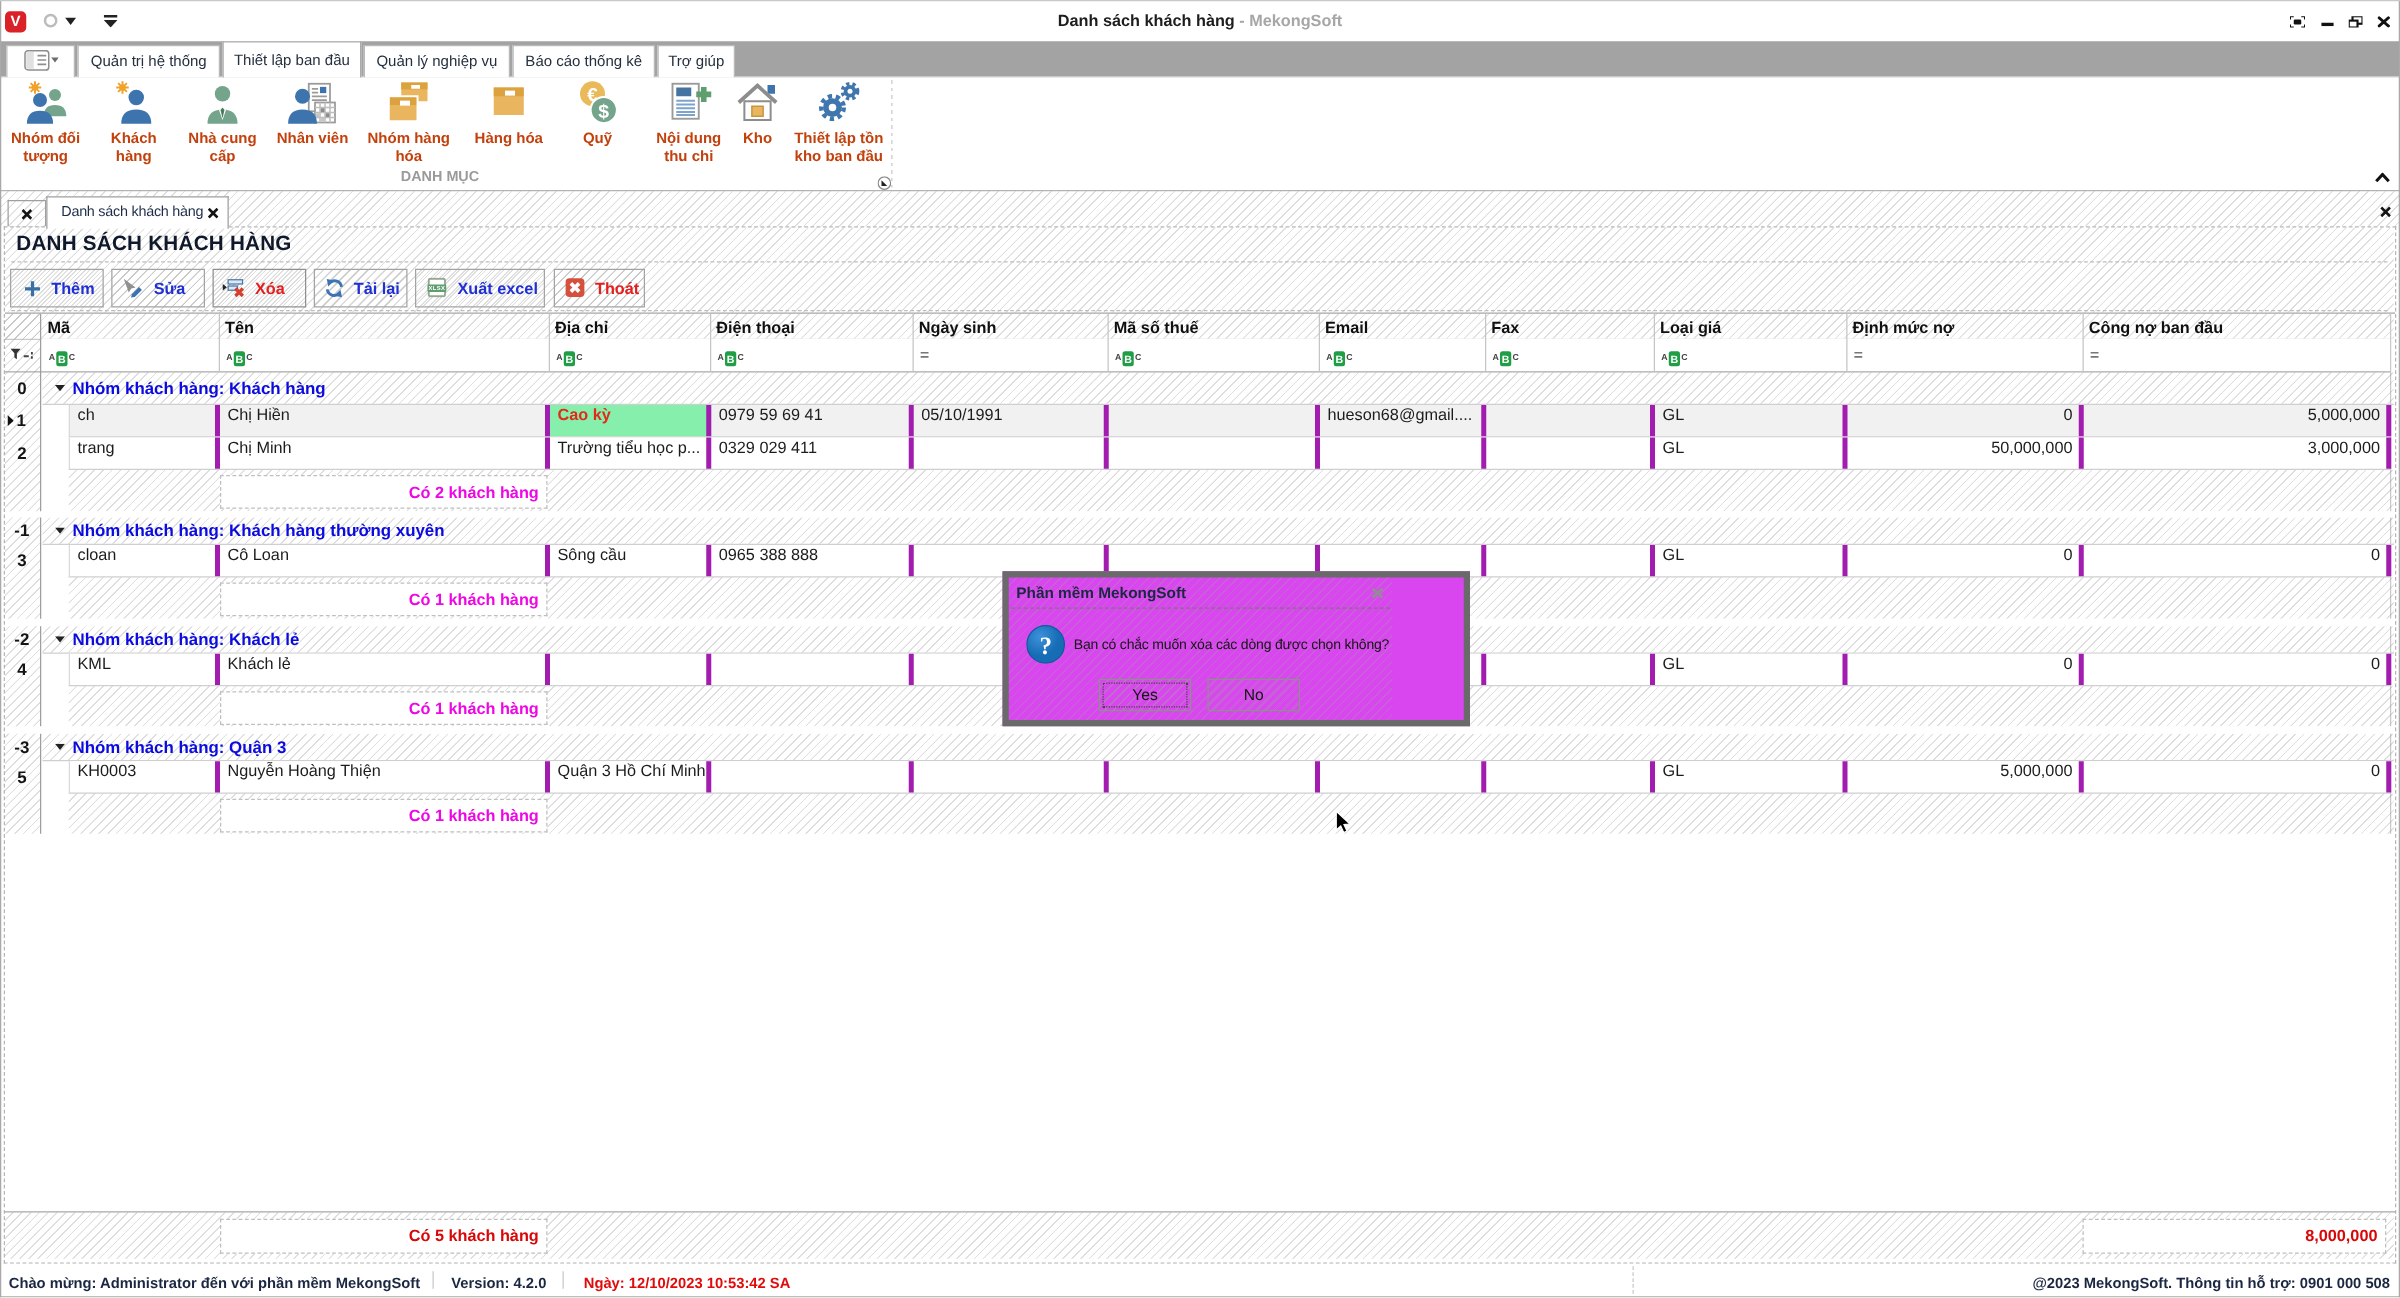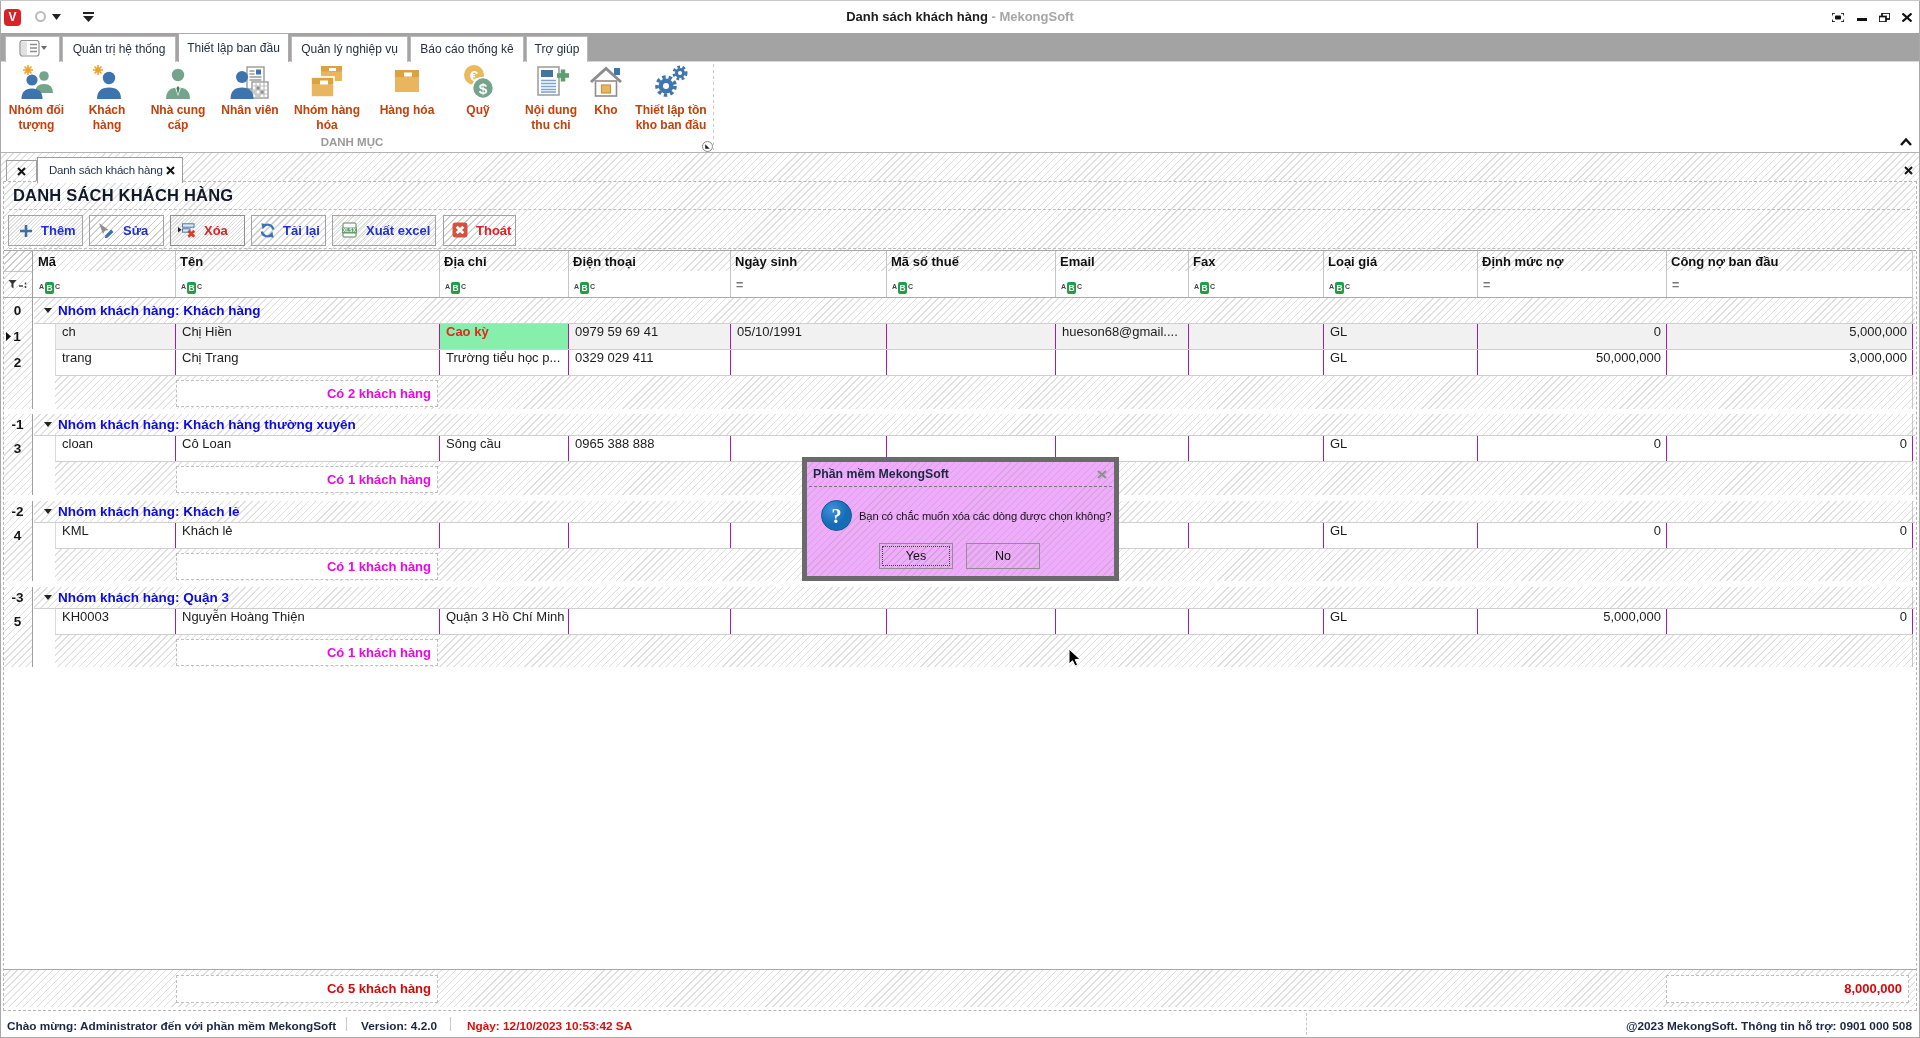--- a/index.html
+++ b/index.html
@@ -32,21 +32,21 @@
 #panel{position:absolute;left:3px;top:181px;width:1914px;height:830px;background:#fff;border:1px dashed #b6b6b6;}
 #ptitle{position:absolute;left:13px;top:186px;font-size:16.5px;font-weight:bold;color:#10182b;letter-spacing:0.2px;}
 .dashline{position:absolute;height:0;border-top:1px dashed #bdbdbd;}
 .tbtn{position:absolute;top:215px;height:31px;border:1px solid #a3a3a3;font-size:13px;font-weight:bold;line-height:29px;white-space:nowrap;}
 .tbtn svg{vertical-align:-3px;}
 .tbtn .t{margin-left:8px;}
 .blue{color:#1f2fd4;}
 .red{color:#e3201f;}
 .ghead{position:absolute;font-size:13px;font-weight:bold;color:#101010;line-height:21px;white-space:nowrap;}
 .grow{position:absolute;left:55px;width:1857px;}
-.grow .c{position:absolute;top:0;height:100%;border-right:1px solid #a21caf;padding-left:6px;font-size:13px;color:#1c1c1c;overflow:hidden;white-space:nowrap;}
+.grow .c{position:absolute;top:0;height:100%;border-right:4px solid #a21caf;padding-left:6px;font-size:13px;color:#1c1c1c;overflow:hidden;white-space:nowrap;}
 .grow .c.num{text-align:right;padding-right:5px;padding-left:0;}
 .grouprow{position:absolute;left:34px;width:1881px;border-bottom:1px solid #cfcfcf;font-size:13.5px;font-weight:bold;color:#0b0bdf;}
 .fband{position:absolute;left:55px;width:1860px;}
 .fbox{position:absolute;background:#fff;border:1px dashed #bfbfbf;text-align:right;padding-right:6px;font-size:13px;font-weight:bold;}
 .mag{color:#ef06e4;}
 .fred{color:#d90707;}
 .abc s{text-decoration:none;font-size:7px;font-weight:bold;color:#444;font-family:"Liberation Sans",sans-serif;}
 .abc b{display:inline-block;background:#1f9e46;color:#fff;font-size:8.5px;width:9px;height:12px;line-height:12px;text-align:center;border-radius:2px;margin:0 1px;vertical-align:-2px;}
 .eq{font-size:12.5px;font-weight:bold;color:#777;}
 .rownum{position:absolute;left:0px;width:29px;text-align:center;font-weight:bold;font-size:13.5px;color:#141414;}
@@ -327,21 +327,21 @@
     <div class="c" style="left:675px;width:156px;">05/10/1991</div>
     <div class="c" style="left:831px;width:169px;"></div>
     <div class="c" style="left:1000px;width:133px;">hueson68@gmail....</div>
     <div class="c" style="left:1133px;width:135px;"></div>
     <div class="c" style="left:1268px;width:154px;">GL</div>
     <div class="c num" style="left:1422px;width:189px;">0</div>
     <div class="c num" style="left:1611px;width:246px;">5,000,000</div>
   </div>
 <div class="grow" style="top:350px;height:26px;background:#fff;border-left:1px solid #d9d9d9;border-bottom:1px solid #cfcfcf;">
     <div class="c" style="left:0px;width:120px;">trang</div>
-    <div class="c" style="left:120px;width:264px;">Chị Trang</div>
+    <div class="c" style="left:120px;width:264px;">Chị Minh</div>
     <div class="c" style="left:384px;width:129px;">Trường tiểu học p...</div>
     <div class="c" style="left:513px;width:162px;">0329 029 411</div>
     <div class="c" style="left:675px;width:156px;"></div>
     <div class="c" style="left:831px;width:169px;"></div>
     <div class="c" style="left:1000px;width:133px;"></div>
     <div class="c" style="left:1133px;width:135px;"></div>
     <div class="c" style="left:1268px;width:154px;">GL</div>
     <div class="c num" style="left:1422px;width:189px;">50,000,000</div>
     <div class="c num" style="left:1611px;width:246px;">3,000,000</div>
   </div>
@@ -439,21 +439,21 @@
 
 <div id="statusbar">
   <span class="abs" style="left:7px;">Chào mừng: Administrator đến với phần mềm MekongSoft</span>
   <span class="abs" style="left:346px;top:6px;width:1px;height:14px;background:#c9c9c9;"></span>
   <span class="abs" style="left:361px;">Version: 4.2.0</span>
   <span class="abs" style="left:450px;top:6px;width:1px;height:14px;background:#c9c9c9;"></span>
   <span class="abs" style="left:467px;color:#e00b0b;">Ngày: 12/10/2023 10:53:42 SA</span>
   <span class="abs" style="left:1306px;top:2px;width:1px;height:22px;border-left:1px dashed #c9c9c9;"></span>
   <span class="abs" style="left:1325px;width:587px;text-align:right;">@2023 MekongSoft. Thông tin hỗ trợ: 0901 000 508</span>
 </div>
-<div class="abs" style="left:802px;top:457px;width:317px;height:124px;border:5px solid #6a6a6a;background:#f0abfc;z-index:50;">
+<div class="abs" style="left:802px;top:457px;width:374px;height:124px;border:5px solid #6a6a6a;background:#d946ef;z-index:50;">
   <div class="abs hatch" style="left:0;top:0;width:307px;height:114px;"></div>
   <div class="abs" style="left:6px;top:5px;font-size:12.3px;font-weight:bold;color:#1c2841;">Phần mềm MekongSoft</div>
   <svg class="abs" style="left:290px;top:8px" width="10" height="9">
       <path d="M1 1L9 8M9 1L1 8" stroke="#8f8f8f" stroke-width="2.2"></path>
     </svg>
   <div class="dashline" style="left:2px;top:24px;width:303px;border-top-color:#777;"></div>
   <svg class="abs" style="left:14px;top:38px;" width="31" height="31">
       <defs>
         <radialGradient id="qg" cx="35%" cy="30%">
           <stop offset="0%" stop-color="#3e92dc"></stop>

